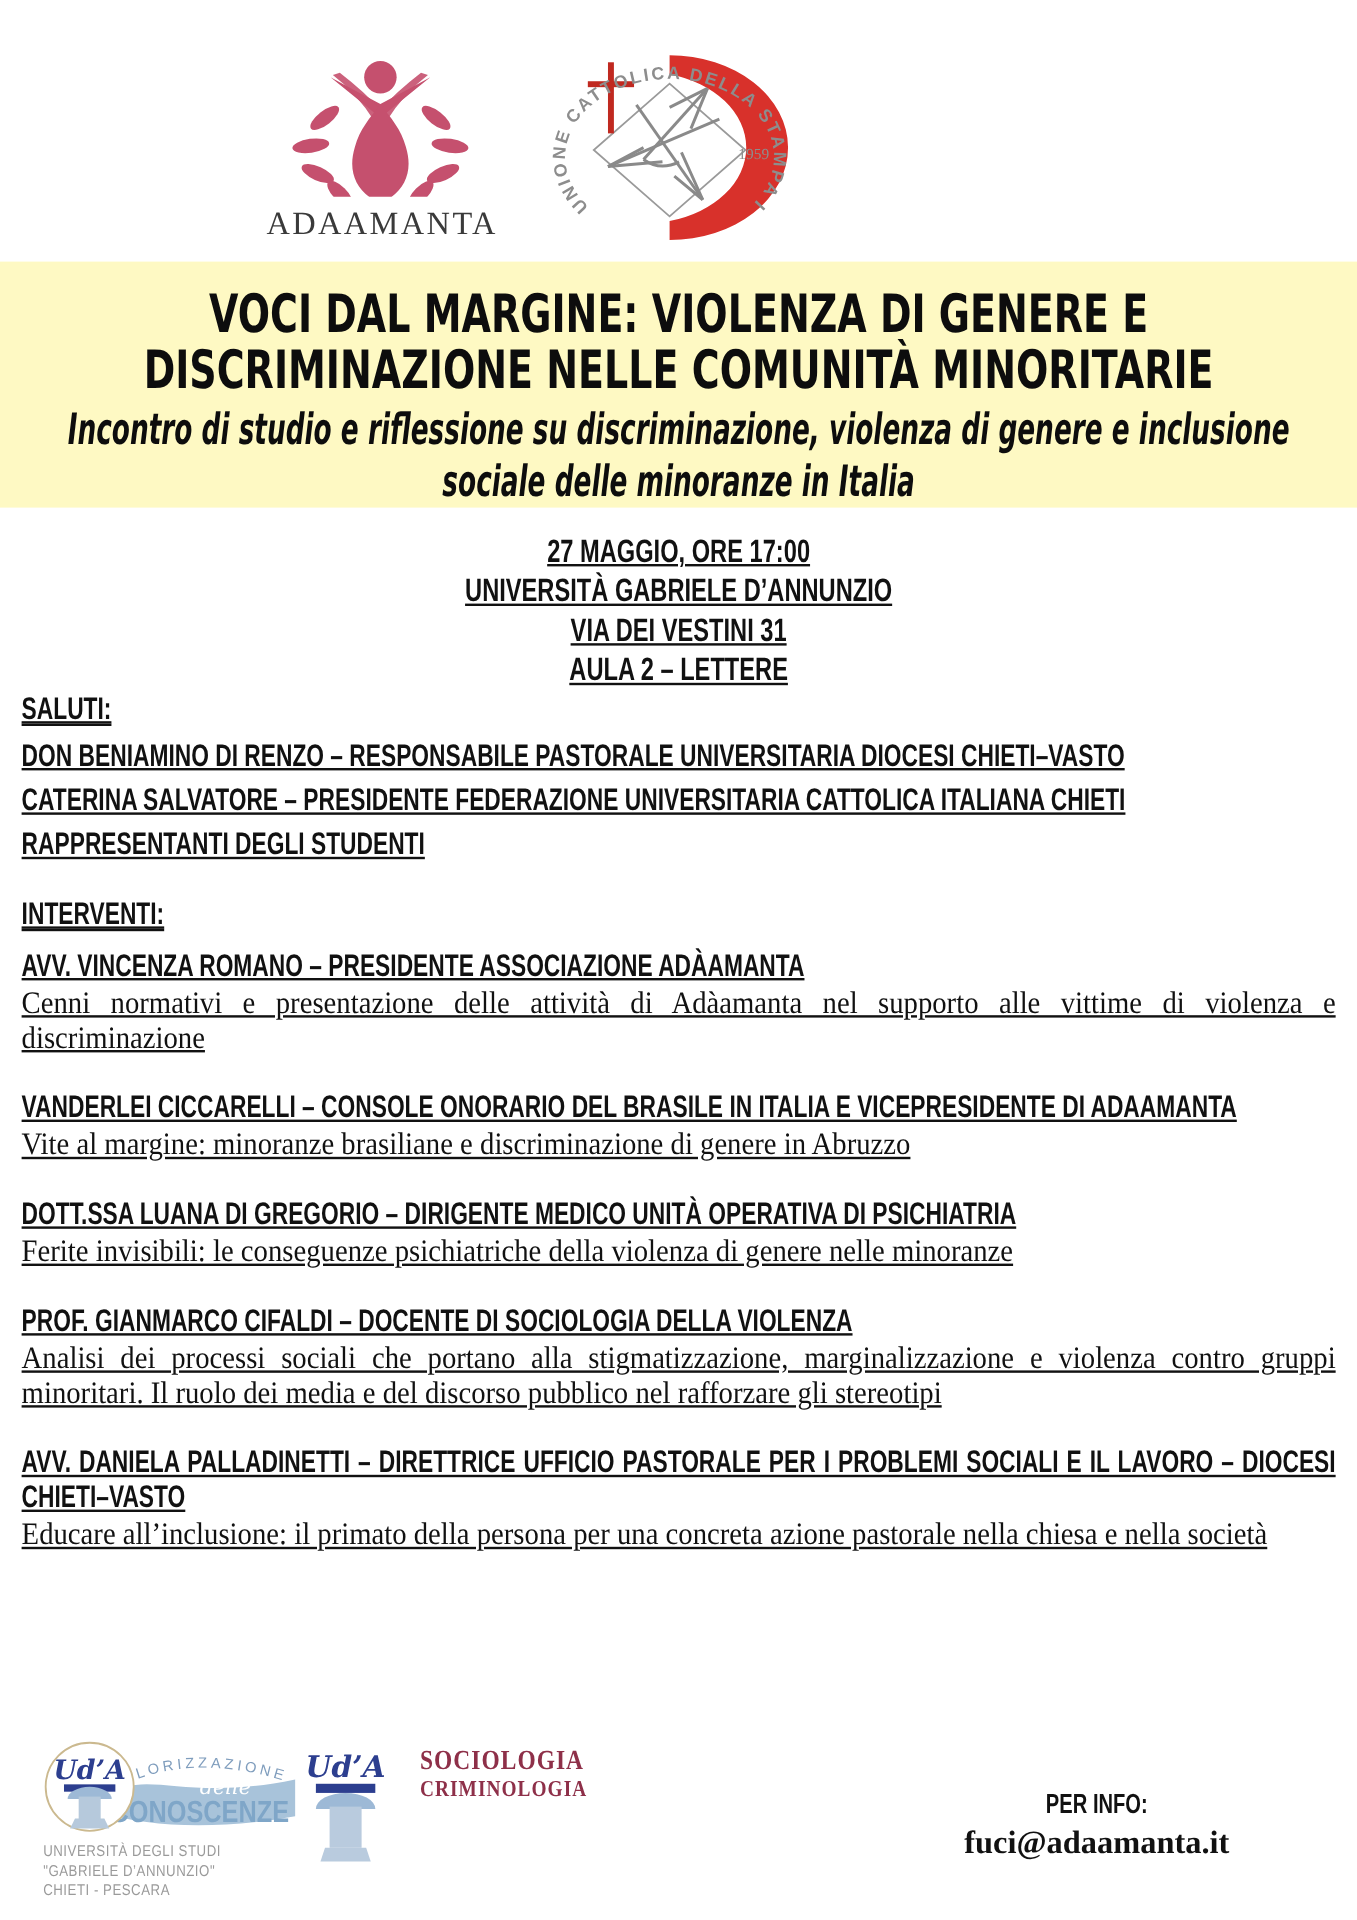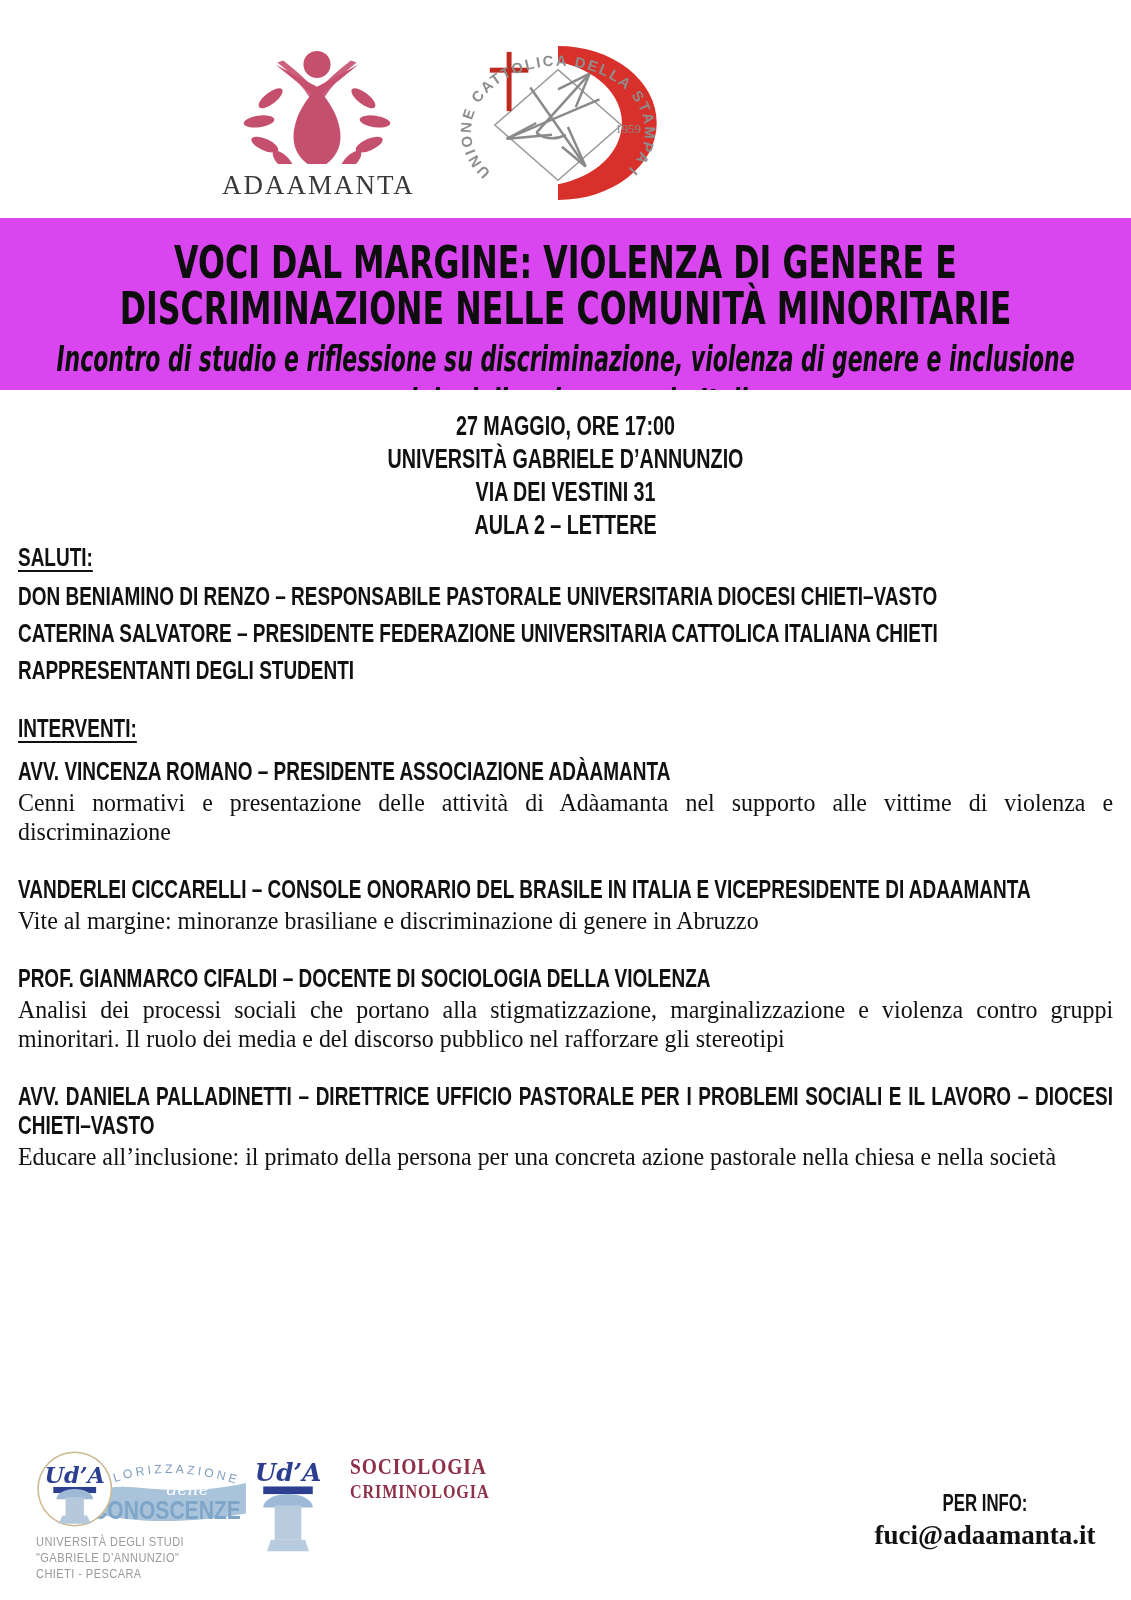--- a/index.html
+++ b/index.html
@@ -18,49 +18,49 @@
 
   
   .logos { display:flex; align-items:flex-start; padding-top:44px; padding-left:222px; height:174px; }
   .logo-ada  { width:190px; margin-top:4px; text-align:left; }
   .ada-word  { margin-top:2px; font-family:"Liberation Serif", serif; font-size:27px;
                letter-spacing:2px; color:#3a3a3a; }
   .logo-fuci { width:205px; margin-left:62px; }
   .logo-ucsi { width:235px; margin-left:28px; }
 
   
-  .banner { height:172px; background:#d946ef; padding-top:22px; box-sizing:border-box; overflow:hidden; }
+  .banner { height:205px; background:#fef9c3; padding-top:22px; box-sizing:border-box; overflow:hidden; }
   .banner-title { font-family:"DejaVu Sans", sans-serif; font-weight:bold; font-size:44px;
                   line-height:46px; color:#0d0d0d; text-align:center; letter-spacing:0; }
   .banner-sub   { margin-top:5px; font-family:"DejaVu Sans", sans-serif; font-weight:bold;
                   font-style:italic; font-size:36px; line-height:43px; color:#0d0d0d; text-align:center; }
 
   
-  .main { padding:0 18px; }
+  .main { padding:0 18px;text-decoration:underline; }
   .event { margin-top:20px; font-weight:bold; font-size:27px; line-height:33px; text-align:center; }
   .heading { font-weight:bold; font-size:26px; line-height:30px; }
   .heading span { text-decoration:underline; text-decoration-thickness:2px; text-underline-offset:4px; }
   .saluti-items { margin-top:6px; font-weight:bold; font-size:26px; line-height:37px; }
   .interventi-head { margin-top:24px; }
   .speakers .speaker:first-child { margin-top:14px; }
   .speakers .speaker + .speaker  { margin-top:29px; }
   .speaker-name { font-weight:bold; font-size:26px; line-height:29px; text-align:justify; }
   .speaker-talk { margin-top:2px; font-family:"Liberation Serif", serif; font-size:26px;
                   line-height:29px; text-align:justify; }
 
   
   .footer { position:absolute; left:0; top:1448px; width:1131px; height:140px; }
   .logo-conoscenze { position:absolute; left:36px; top:2px; width:212px; }
   .uni-lines { margin-top:2px; font-size:13px; line-height:16px; color:#9a9a9a; letter-spacing:0.5px; }
   .logo-uda2 { position:absolute; left:256px; top:8px; }
   .soc-block { position:absolute; left:350px; top:6px; color:#8e3049;
                font-family:"Liberation Serif", serif; font-weight:bold; }
   .soc-line1 { font-size:23px; letter-spacing:1px; line-height:26px; }
   .soc-line2 { font-size:19px; letter-spacing:1px; line-height:24px; }
-  .per-info { position:absolute; left:870px; top:42px; width:230px; text-align:center; }
+  .per-info { position:absolute; left:799px; top:42px; width:230px; text-align:center; }
   .per-info-label { font-weight:bold; font-size:23px; line-height:26px; }
   .per-info-email { margin-top:4px; font-family:"Liberation Serif", serif; font-weight:bold; font-size:27px; }
 </style>
 </head>
 <body>
 
 <div class="page">
 
   <div class="logos">
 
@@ -152,20 +152,24 @@
         <div class="speaker-name sqN">AVV. VINCENZA ROMANO – PRESIDENTE ASSOCIAZIONE ADÀAMANTA</div>
         <div class="speaker-talk sqP">Cenni normativi e presentazione delle attività di Adàamanta nel supporto alle vittime di violenza e discriminazione</div>
       </div>
 
       <div class="speaker">
         <div class="speaker-name sqN">VANDERLEI CICCARELLI – CONSOLE ONORARIO DEL BRASILE IN ITALIA E VICEPRESIDENTE DI ADAAMANTA</div>
         <div class="speaker-talk sqP">Vite al margine: minoranze brasiliane e discriminazione di genere in Abruzzo</div>
       </div>
 
 
+      <div class="speaker">
+        <div class="speaker-name sqN">DOTT.SSA LUANA DI GREGORIO – DIRIGENTE MEDICO UNITÀ OPERATIVA DI PSICHIATRIA</div>
+        <div class="speaker-talk sqP">Ferite invisibili: le conseguenze psichiatriche della violenza di genere nelle minoranze</div>
+      </div>
 
       <div class="speaker">
         <div class="speaker-name sqN">PROF. GIANMARCO CIFALDI – DOCENTE DI SOCIOLOGIA DELLA VIOLENZA</div>
         <div class="speaker-talk sqP">Analisi dei processi sociali che portano alla stigmatizzazione, marginalizzazione e violenza contro gruppi minoritari. Il ruolo dei media e del discorso pubblico nel rafforzare gli stereotipi</div>
       </div>
 
       <div class="speaker">
         <div class="speaker-name sqN">AVV. DANIELA PALLADINETTI – DIRETTRICE UFFICIO PASTORALE PER I PROBLEMI SOCIALI E IL LAVORO – DIOCESI CHIETI–VASTO</div>
         <div class="speaker-talk sqP">Educare all’inclusione: il primato della persona per una concreta azione pastorale nella chiesa e nella società</div>
       </div>

